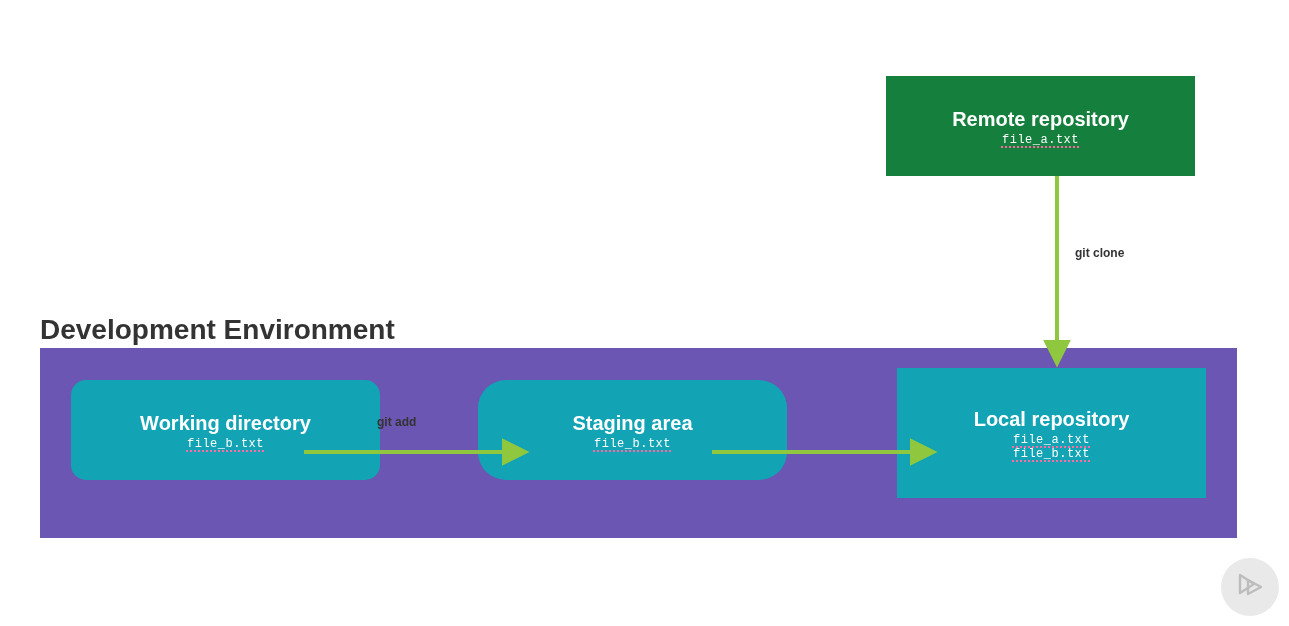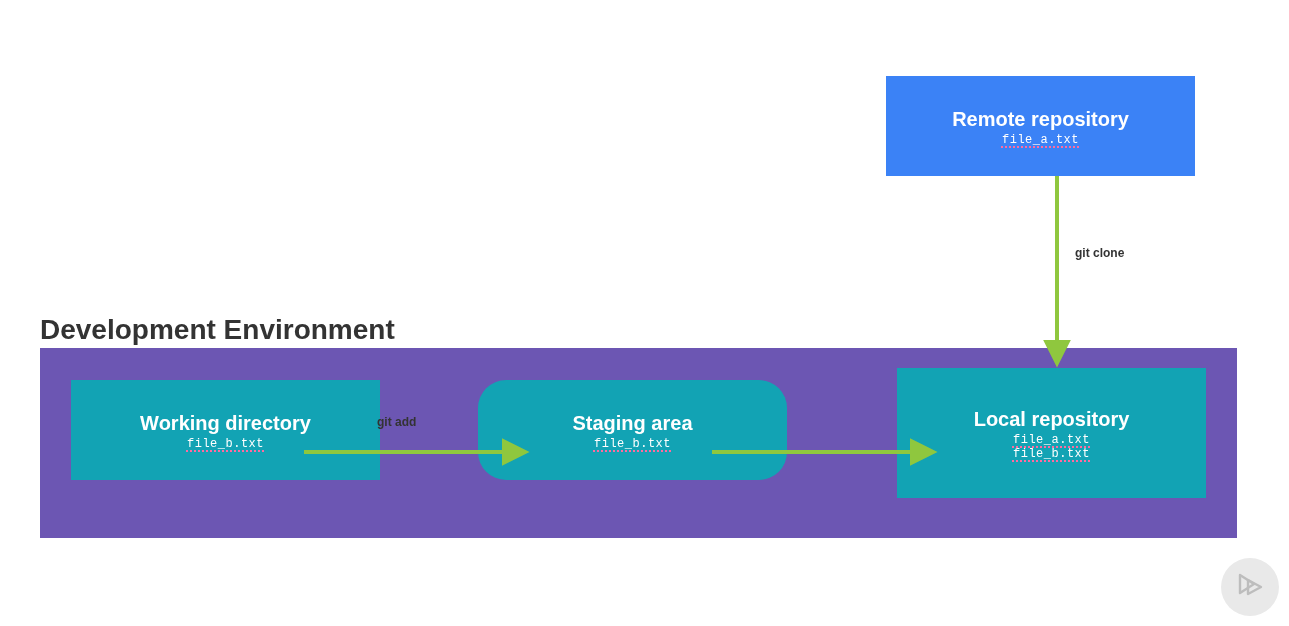--- a/index.html
+++ b/index.html
@@ -10,21 +10,21 @@
     position: absolute;
     text-align: center;
     color: #fff;
     display: flex;
     flex-direction: column;
     align-items: center;
     justify-content: center;
     padding: 8px 12px;
   }
   .teal { background: #12a3b4; }
-  .orange { background: #3b82f6; }
+  .orange { background: #15803d; }
 
   .box-title { font-weight: 700; font-size: 20px; line-height: 1.4; }
   .box-file  { font-family: "Courier New", monospace; font-size: 12px; letter-spacing: 0.5px;
                text-decoration: underline; text-decoration-color: #ff6ba0; text-decoration-style: dotted;
                text-decoration-thickness: 2px; text-underline-offset: 3px; }
 
   .dev-label { position: absolute; font-weight: 700; font-size: 28px; color: #333; }
   .dev-env   { position: absolute; background: #6c56b3; }
 
   .cmd-label { position: absolute; font-weight: 600; font-size: 12px; color: #333; text-align: center; }
@@ -49,21 +49,21 @@
     <div class="box-title">Remote repository</div>
     <div class="box-file">file_a.txt</div>
   </div>
 
   <div class="cmd-label" style="left:1075px; top:246px;">git clone</div>
 
   <div class="dev-label" style="left:40px; top:314px;">Development Environment</div>
 
   <div class="dev-env" style="left:40px; top:348px; width:1197px; height:190px;"></div>
 
-  <div class="box teal" style="left:71px; top:380px; width:309px; height:100px;">
+  <div class="box teal" style="left:71px; top:380px; width:309px; height:100px;border-radius:15px;">
     <div class="box-title">Working directory</div>
     <div class="box-file">file_b.txt</div>
   </div>
 
   <div class="box teal" style="left:478px; top:380px; width:309px; height:100px;border-radius:28px;">
     <div class="box-title">Staging area</div>
     <div class="box-file">file_b.txt</div>
   </div>
 
   <div class="box teal" style="left:886px; top:368px; width:309px; height:130px;margin-left:11px;">

